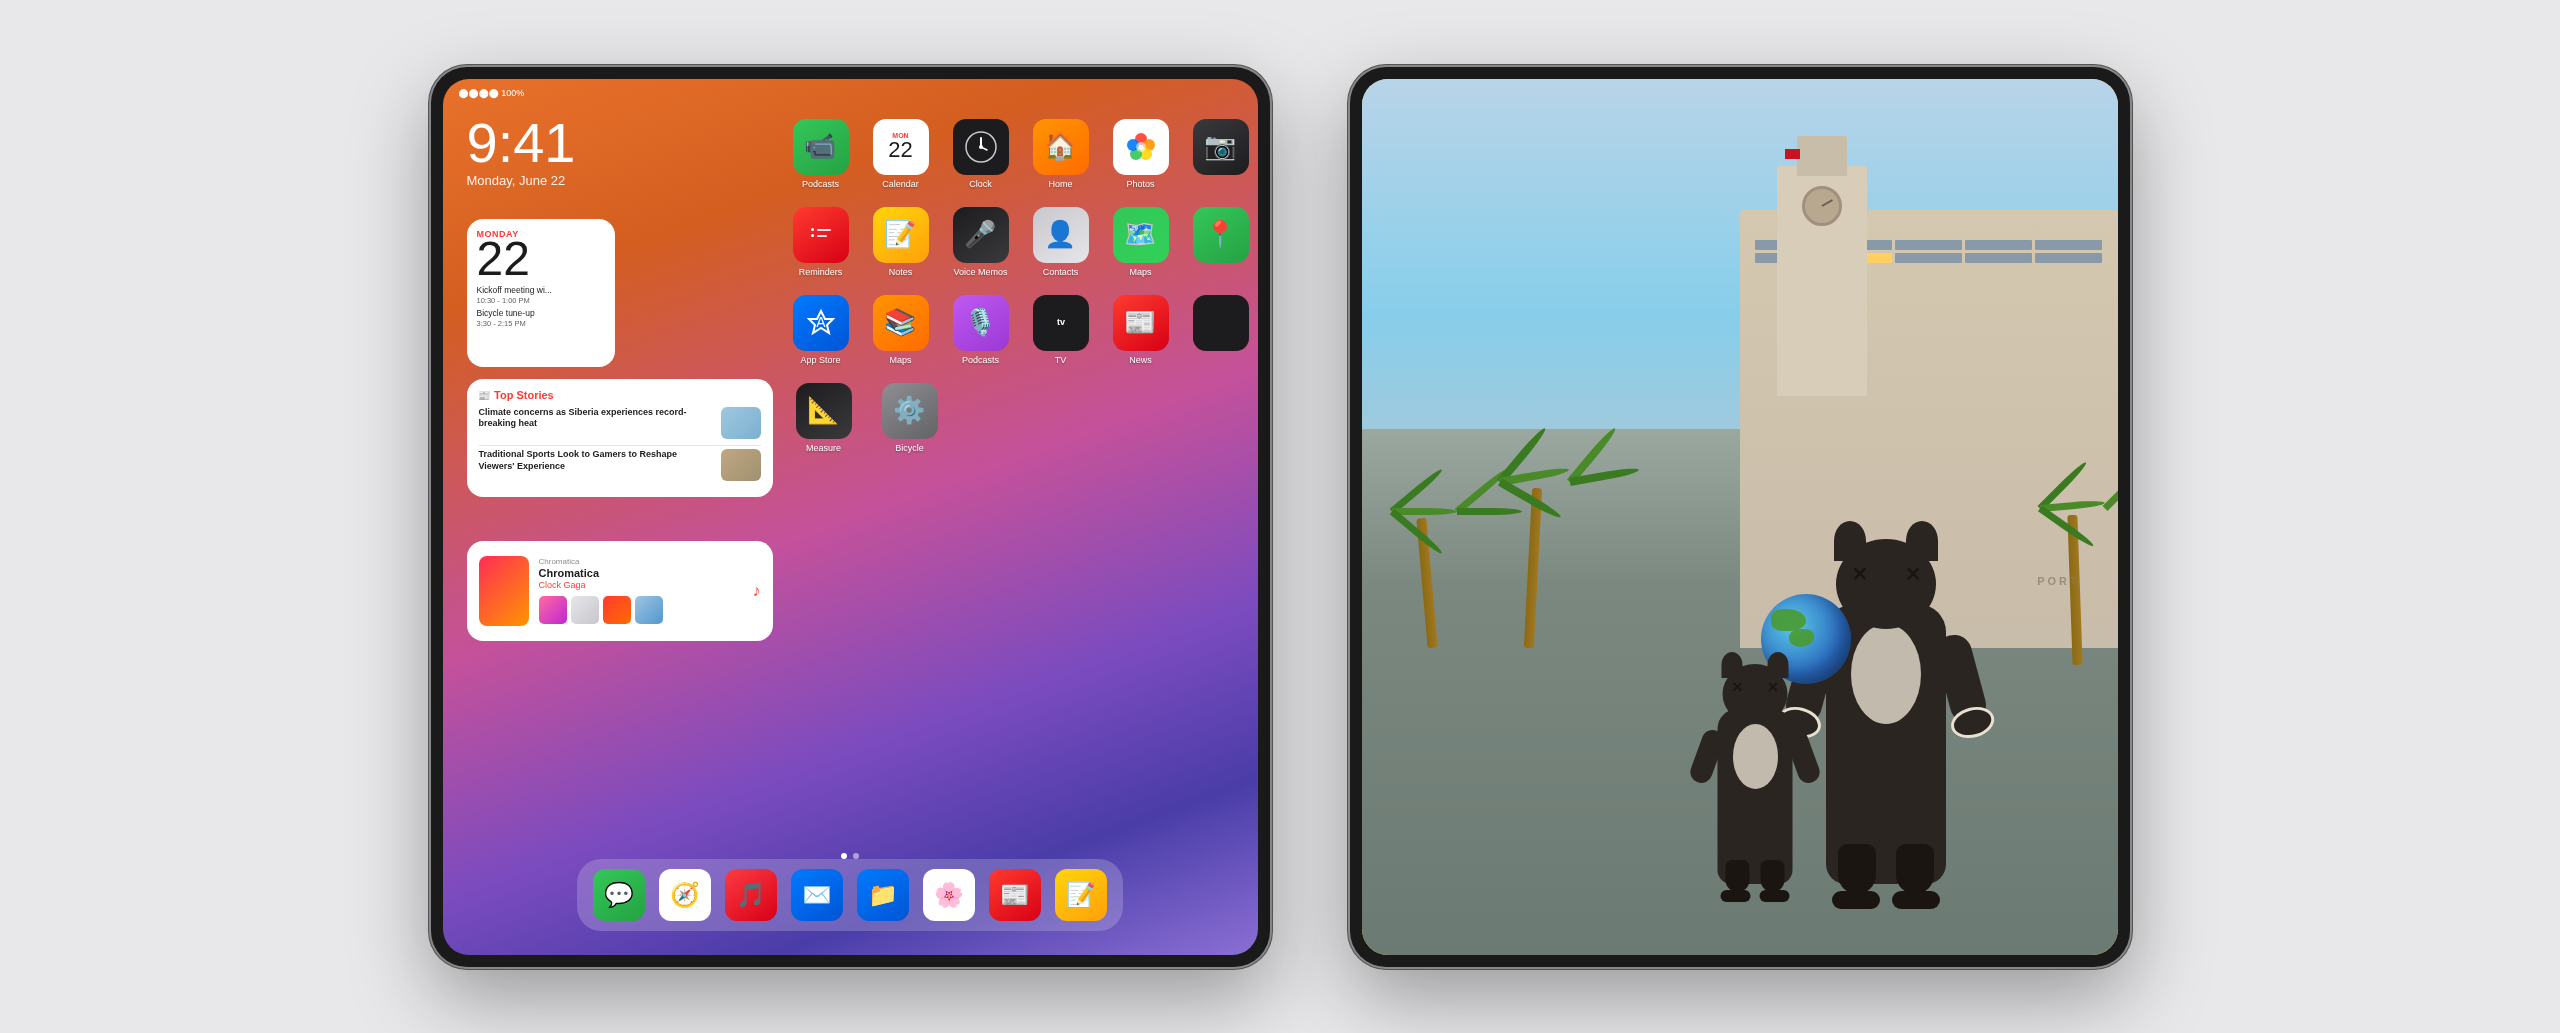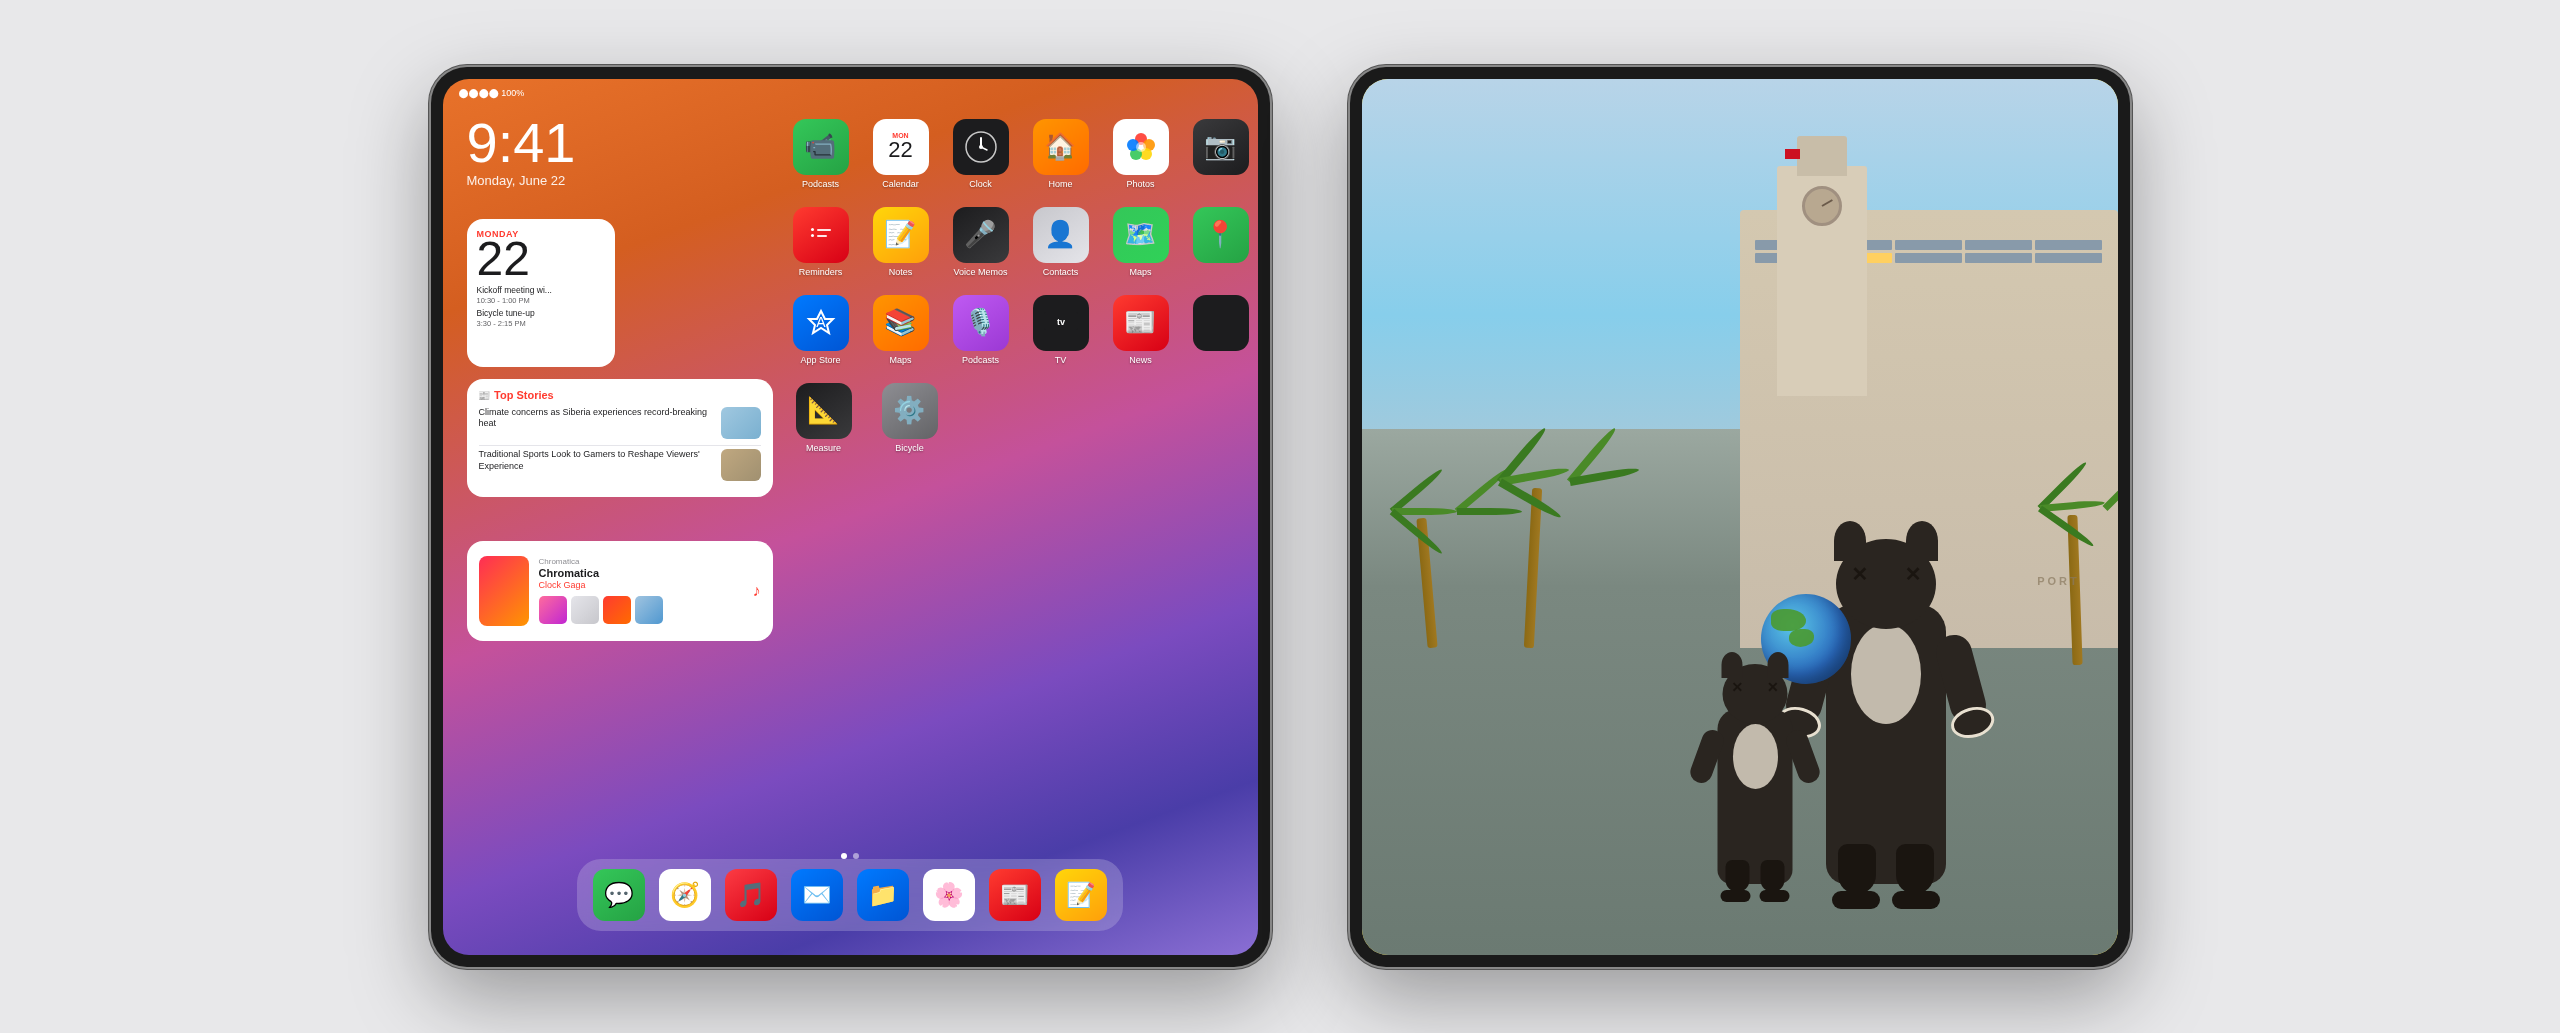--- a/index.html
+++ b/index.html
@@ -184,21 +184,21 @@
     }
     .widget-news .news-item {
       display: flex;
       gap: 8px;
       margin-bottom: 6px;
       align-items: flex-start;
     }
     .widget-news .news-text {
       flex: 1;
       font-size: 9px;
-      font-weight: 400;
+      font-weight: 700;
       color: #1c1c1e;
       line-height: 1.3;
     }
     .widget-news .news-thumb {
       width: 40px;
       height: 32px;
       border-radius: 6px;
       background: #c7c7cc;
       flex-shrink: 0;
     }

